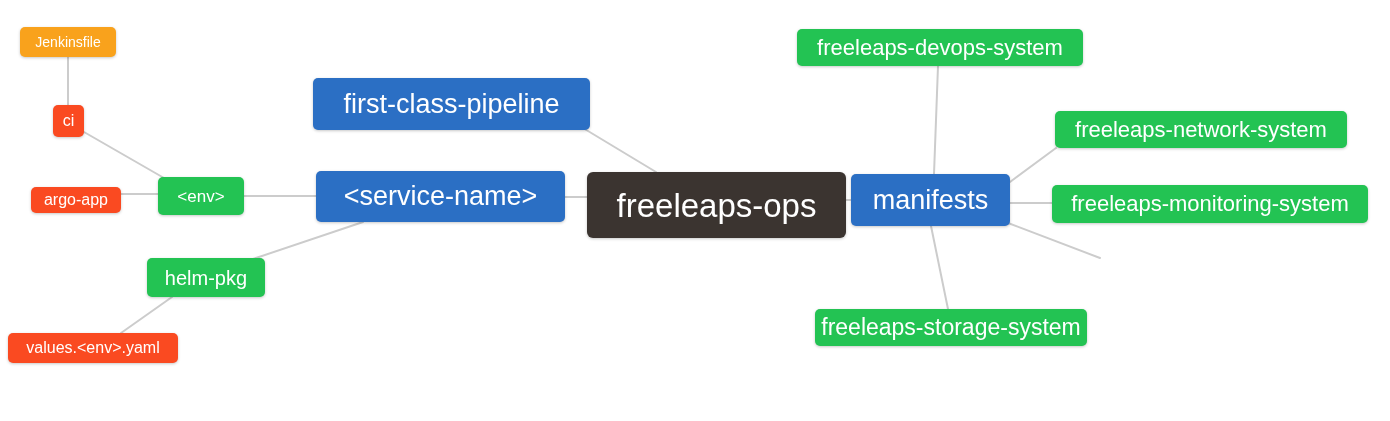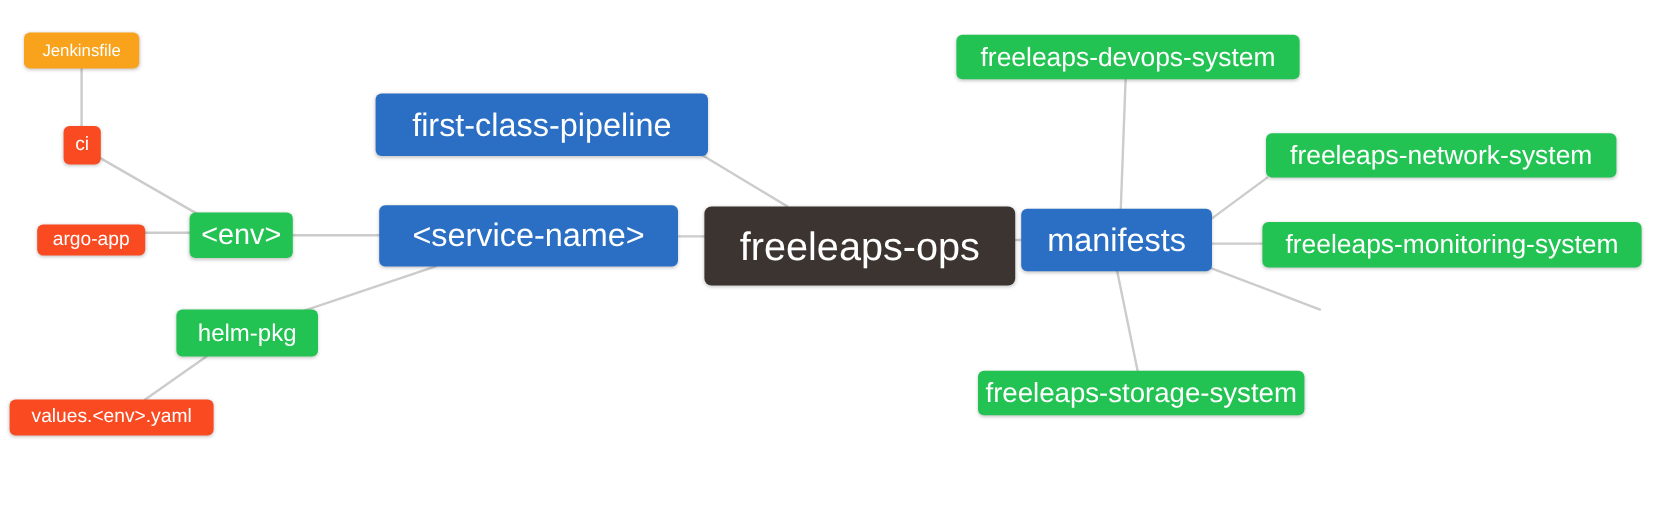--- a/index.html
+++ b/index.html
@@ -68,21 +68,21 @@
     <line x1="1008" y1="223" x2="1100" y2="258"></line>
     <line x1="931" y1="226" x2="948" y2="309"></line>
   </svg>
 
   <div class="node orange" style="left:20px;  top:27px;  width:96px;  height:30px; font-size:14px;">Jenkinsfile</div>
 
   <div class="node red" style="left:53px;  top:105px; width:31px;  height:32px; font-size:16px;">ci</div>
 
   <div class="node red" style="left:31px;  top:177px; width:90px;  height:26px; font-size:16px;margin-top:10px;">argo-app</div>
 
-  <div class="node green" style="left:158px; top:177px; width:86px;  height:38px; font-size:24px;">&lt;env&gt;</div>
+  <div class="node green" style="left:158px; top:177px; width:86px;  height:38px; font-size:17px;">&lt;env&gt;</div>
 
   <div class="node red" style="left:8px;   top:333px; width:170px; height:30px; font-size:16px;">values.&lt;env&gt;.yaml</div>
 
   <div class="node green" style="left:147px; top:258px; width:118px; height:39px; font-size:20px;">helm-pkg</div>
 
   <div class="node blue" style="left:313px; top:38px;  width:277px; height:52px; font-size:27px;margin-top:40px;">first-class-pipeline</div>
 
   <div class="node blue" style="left:316px; top:171px; width:249px; height:51px; font-size:27px;">&lt;service-name&gt;</div>
 
   <div class="node dark" style="left:587px; top:172px; width:259px; height:66px; font-size:33px; border-radius:6px;">freeleaps-ops</div>

